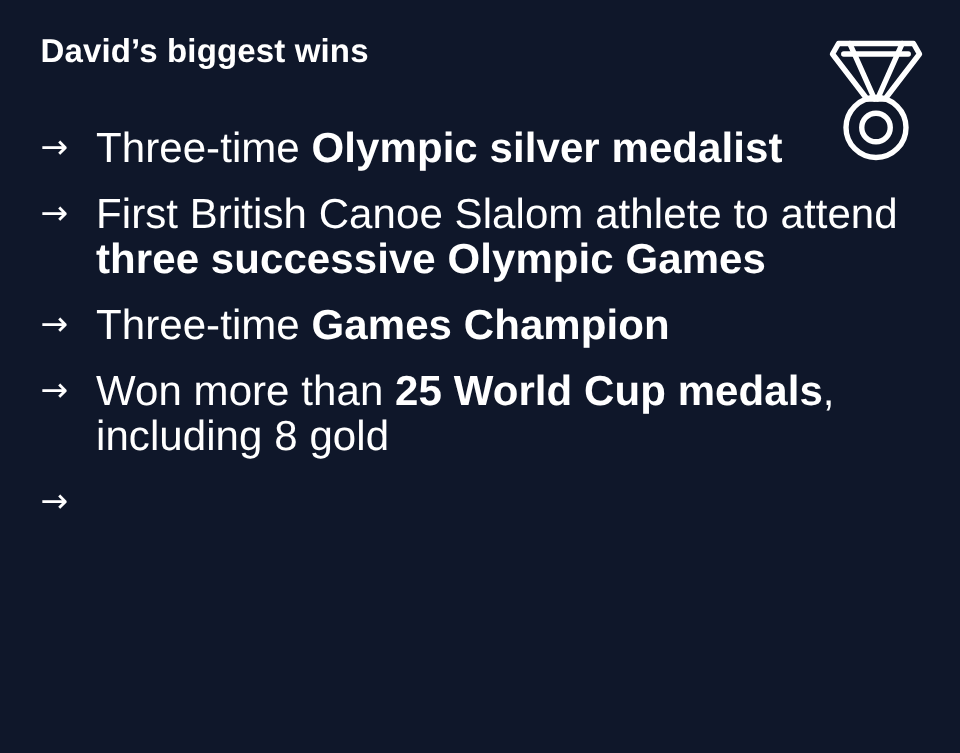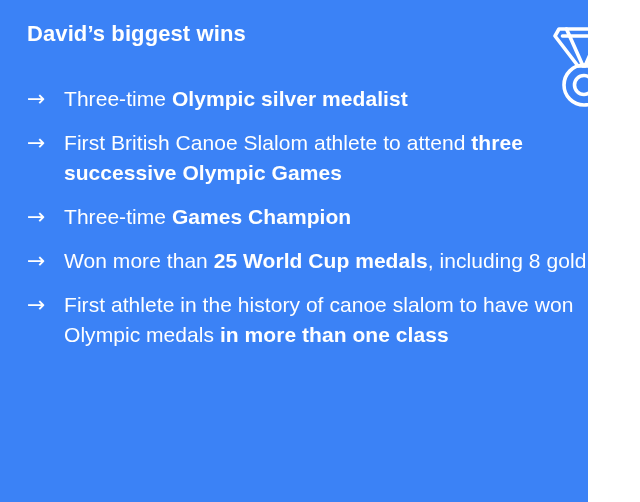--- a/index.html
+++ b/index.html
@@ -5,23 +5,23 @@
   html, body {
     margin: 0;
     padding: 0;
   }
   body {
     font-family: "Liberation Sans", sans-serif;
     background: #ffffff;
   }
   #slide {
     position: relative;
-    width: 588px;
+    width: 640px;
     height: 502px;
-    background: #3b82f6;
+    background: #0f172a;
     overflow: hidden;
     box-sizing: border-box;
   }
   #title {
     position: absolute;
     left: 27px;
     top: 21px;
     font-size: 22px;
     font-weight: bold;
     color: #ffffff;
@@ -56,21 +56,21 @@
     top: 0;
     width: 28px;
     height: 30px;
     line-height: 30px;
     font-size: 22px;
     color: #ffffff;
     font-family: "DejaVu Sans", sans-serif;
     font-weight: 400;
   }
   .btext {
-    font-size: 21px;
+    font-size: 28px;
     line-height: 30px;
     color: #ffffff;
     font-weight: 400;
     letter-spacing: 0.05px;
   }
   .btext b {
     font-weight: bold;
   }
 </style>
 </head>
@@ -110,18 +110,17 @@
       <span class="btext"><span>Three-time </span><b>Games Champion</b></span>
     </div>
 
     <div class="bullet">
       <span class="arrow">→</span>
       <span class="btext"><span>Won more than </span><b>25 World Cup medals</b><span>, including 8 gold</span></span>
     </div>
 
     <div class="bullet">
       <span class="arrow">→</span>
-      <span class="btext"><span>First athlete in the history of canoe slalom to have won Olympic medals </span><b>in more than one class</b></span>
     </div>
 
   </div>
 
 </div>
 
 </body></html>

